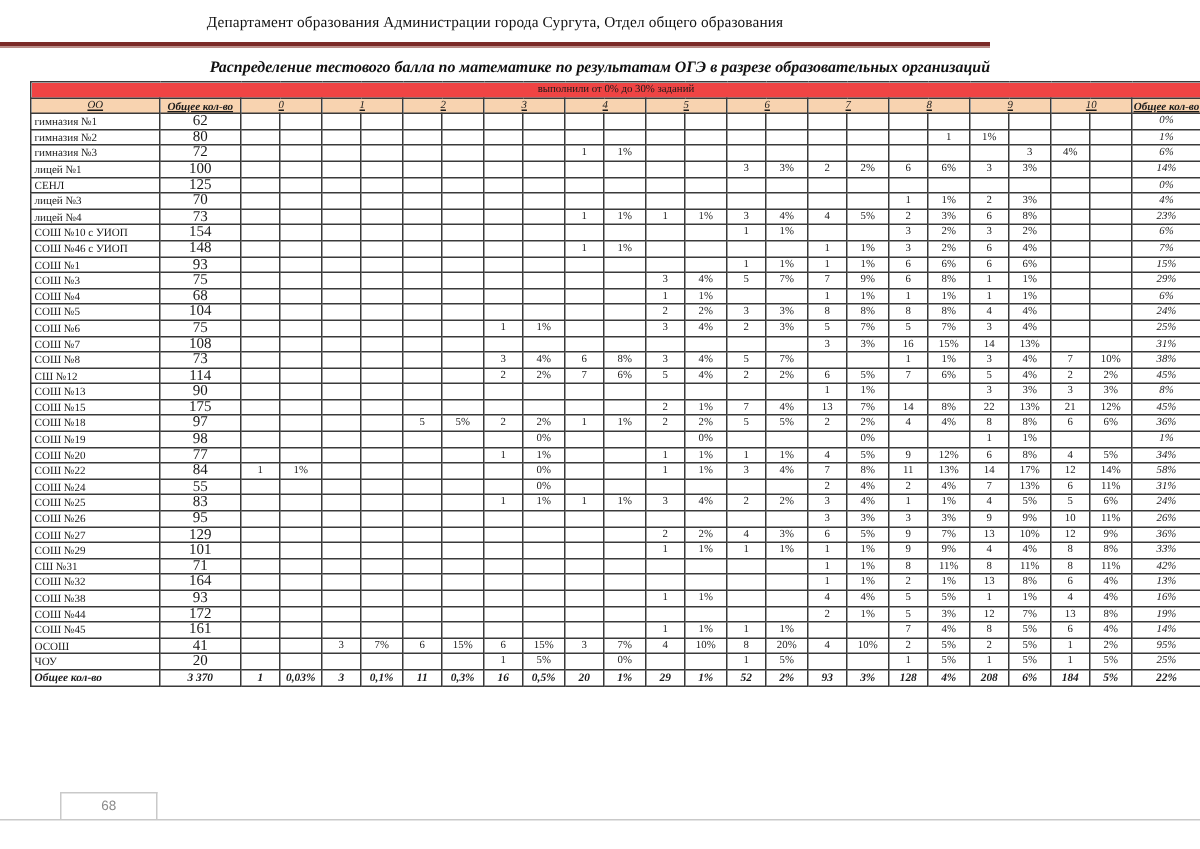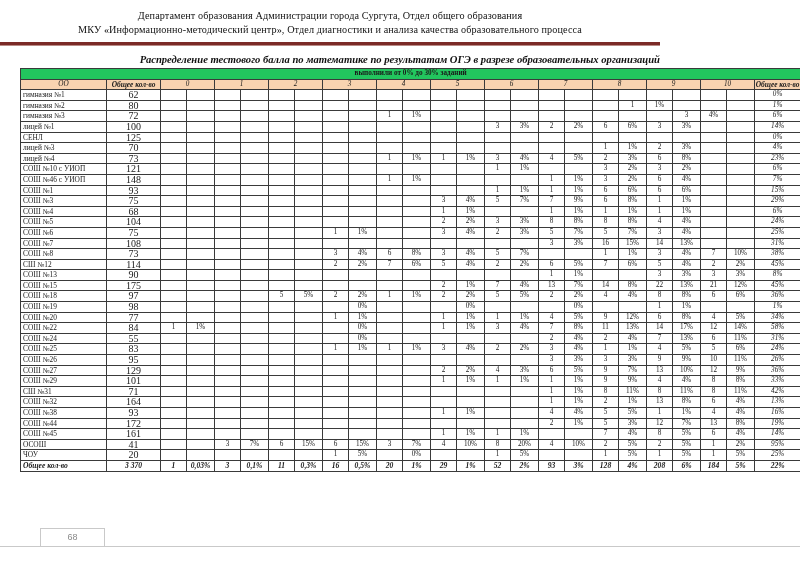--- a/index.html
+++ b/index.html
@@ -66,31 +66,32 @@
     padding:0;
     text-align:center;
     vertical-align:middle;
     font-size:7.2px;
     line-height:9.6px;
     height:9.6px;
     overflow:hidden;
     white-space:nowrap;
   }
   .banner{
-    background:#22c55e;
+    background:#ef4444;
     font-size:7.4px;
-    font-weight:bold;
+    font-weight:normal;
     height:10px;
   }
   thead .hcell{
     background:#f8d3b0;
     font-style:italic;
     font-size:8.6px;
     height:25px;
     font-weight:normal;
+    text-decoration:underline;
   }
   thead .hcell.small{
     font-size:7.4px;
     font-weight:bold;
   }
   tbody td.name{
     font-size:7.4px;
     text-align:left;
     padding:0 2px;
   }
@@ -141,21 +142,20 @@
     color:#8a8a8a;
   }
 </style>
 </head>
 <body>
 
 <div class="slide">
 
   <div class="hdr">
     <div class="hdr-line">Департамент образования Администрации города Сургута, Отдел общего образования</div>
-    <div class="hdr-line">МКУ «Информационно-методический центр», Отдел диагностики и анализа качества образовательного процесса</div>
   </div>
   <div class="hdr-rule"></div>
   <div class="hdr-rule-thin"></div>
 
   <div class="title">Распределение тестового балла по математике  по результатам ОГЭ в разрезе образовательных организаций</div>
 
   <div class="tbl-wrap">
     <table class="grid">
       <colgroup>
         <col style="width:86px">
@@ -390,21 +390,21 @@
             <td class="num">2</td>
             <td class="num">3%</td>
             <td class="num">6</td>
             <td class="num">8%</td>
             <td class="num"></td>
             <td class="num"></td>
             <td class="ob">23%</td>
           </tr>
           <tr>
             <td class="name">СОШ №10 с УИОП</td>
-            <td class="tot">121</td>
+            <td class="tot">154</td>
             <td class="num"></td>
             <td class="num"></td>
             <td class="num"></td>
             <td class="num"></td>
             <td class="num"></td>
             <td class="num"></td>
             <td class="num"></td>
             <td class="num"></td>
             <td class="num"></td>
             <td class="num"></td>

